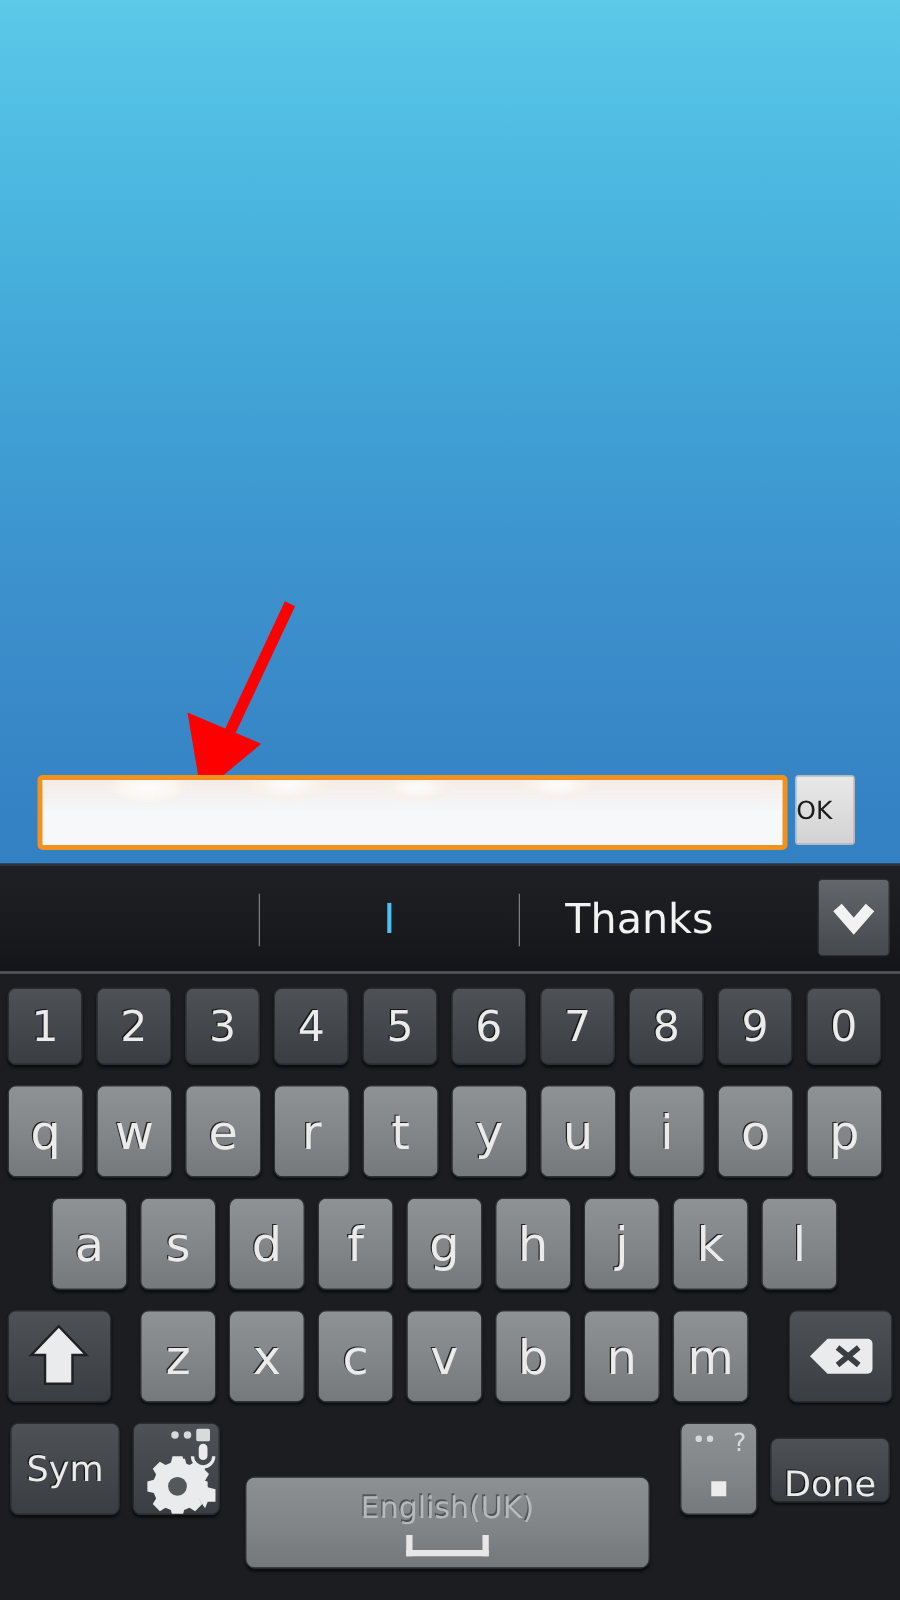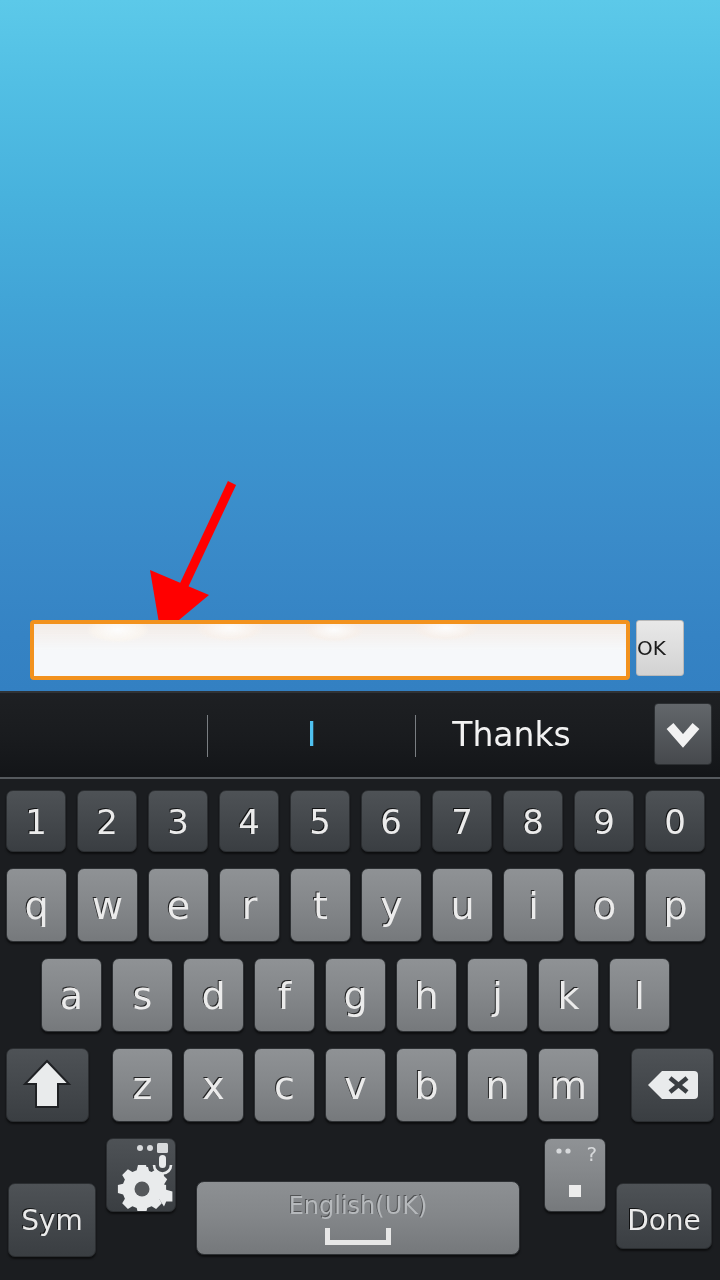--- a/index.html
+++ b/index.html
@@ -186,21 +186,21 @@
   .key.dark {
     background: linear-gradient(to bottom, #4e5256 0%, #45494d 45%, #3a3e42 100%);
     border: 1px solid #2b2e31;
   }
   .key.light {
     background: linear-gradient(to bottom, #8f9295 0%, #85888b 45%, #76797c 100%);
     border: 1px solid #2e3134;
   }
   .key.num { font-size: 34px; }
   .key.letter { font-size: 38px; }
-  .key.fn { font-size: 28px; margin-top: 45px; }
+  .key.fn { font-size: 28px; }
 
   #space-key {
     background: linear-gradient(to bottom, #8d9093 0%, #84878a 45%, #75787b 100%);
   }
   #space-label {
     position: absolute;
     left: 0;
     top: 10px;
     width: 100%;
     text-align: center;
@@ -352,16 +352,16 @@
 
       <div class="key light" id="period-key" style="left:544px;top:0;width:62px;height:74px;">
         <span class="key-sub">?</span>
         <svg class="key-sub" style="right:30px;top:8px;" width="20" height="8" viewBox="0 0 20 8">
           <circle cx="4" cy="4" r="2.6" fill="#d7d9db"></circle>
           <circle cx="13" cy="4" r="2.6" fill="#d7d9db"></circle>
         </svg>
         <div id="period-dot"></div>
       </div>
 
-      <div class="key dark fn" id="done-key" style="left:616px;top:0;width:96px;height:66px;line-height:74px;">Done</div>
+      <div class="key dark fn" id="done-key" style="left:616px;top:12px;width:96px;height:52px;line-height:74px;">Done</div>
     </div>
   </div>
 </div>
 
 </body></html>

